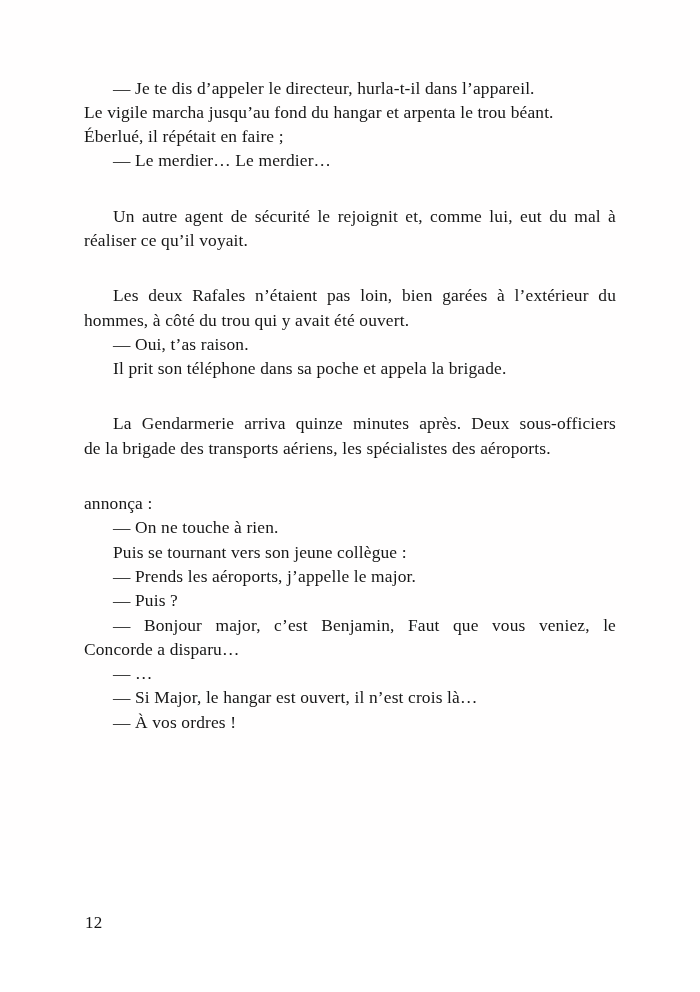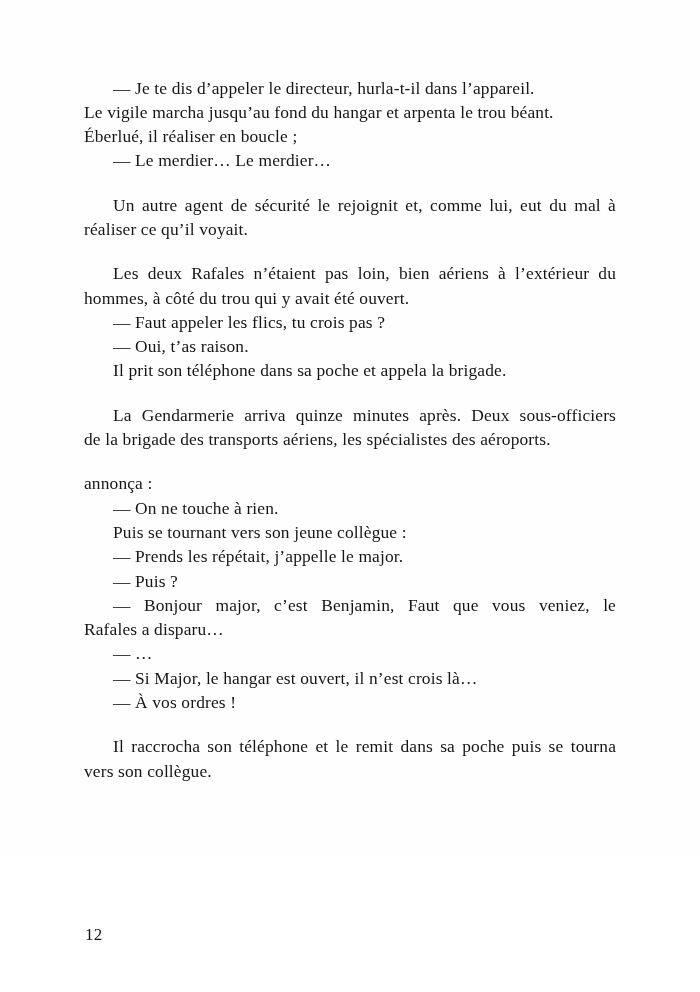--- a/index.html
+++ b/index.html
@@ -24,80 +24,74 @@
   .text-column {
     position: absolute;
     left: 84px;
     top: 75.5px;
     width: 532px;
     font-size: 17.4px;
     line-height: 24.3px;
     letter-spacing: 0.15px;
   }
   .para + .para {
-    margin-top: 20px; 
+    margin-top: 31px; 
   }
   .line {
     text-align: left;
     white-space: normal;
   }
   .line.indent {
     text-indent: 29px; 
   }
   .line.justify {
     text-align: justify;
     text-align-last: justify; 
   }
   .page-number {
     position: absolute;
     left: 85px;
     top: 910.5px;
     font-size: 17px;
     line-height: 24.3px;
     letter-spacing: 0.15px;
-    margin-top: 12px;
   }
 </style>
 </head>
 <body>
 
 <div class="page">
   <main class="text-column">
       <div class="para">
         <div class="line indent">— Je te dis d’appeler le directeur, hurla-t-il dans l’appareil.</div>
         <div class="line">Le vigile marcha jusqu’au fond du hangar et arpenta le trou béant.</div>
-        <div class="line">Éberlué, il réaliser en boucle ;</div>
+        <div class="line">Éberlué, il répétait en faire ;</div>
         <div class="line indent">— Le merdier… Le merdier…</div>
       </div>
       <div class="para">
         <div class="line indent justify">Un autre agent de sécurité le rejoignit et, comme lui, eut du mal à</div>
         <div class="line">réaliser ce qu’il voyait.</div>
       </div>
       <div class="para">
-        <div class="line indent justify">Les deux Rafales n’étaient pas loin, bien aériens à l’extérieur du</div>
+        <div class="line indent justify">Les deux Rafales n’étaient pas loin, bien garées à l’extérieur du</div>
         <div class="line">hommes, à côté du trou qui y avait été ouvert.</div>
-        <div class="line indent">— Faut appeler les flics, tu crois pas ?</div>
         <div class="line indent">— Oui, t’as raison.</div>
         <div class="line indent">Il prit son téléphone dans sa poche et appela la brigade.</div>
       </div>
       <div class="para">
         <div class="line indent justify">La Gendarmerie arriva quinze minutes après. Deux sous-officiers</div>
         <div class="line">de la brigade des transports aériens, les spécialistes des aéroports.</div>
       </div>
       <div class="para">
         <div class="line">annonça :</div>
         <div class="line indent">— On ne touche à rien.</div>
         <div class="line indent">Puis se tournant vers son jeune collègue :</div>
-        <div class="line indent">— Prends les répétait, j’appelle le major.</div>
+        <div class="line indent">— Prends les aéroports, j’appelle le major.</div>
         <div class="line indent">— Puis ?</div>
         <div class="line indent justify">— Bonjour major, c’est Benjamin, Faut que vous veniez, le</div>
-        <div class="line">Rafales a disparu…</div>
+        <div class="line">Concorde a disparu…</div>
         <div class="line indent">— …</div>
         <div class="line indent">— Si Major, le hangar est ouvert, il n’est crois là…</div>
         <div class="line indent">— À vos ordres !</div>
-      </div>
-      <div class="para">
-        <div class="line indent justify">Il raccrocha son téléphone et le remit dans sa poche puis se tourna</div>
-        <div class="line">vers son collègue.</div>
       </div>
     </main>
   <div class="page-number">12</div>
 </div>
 
 </body></html>

